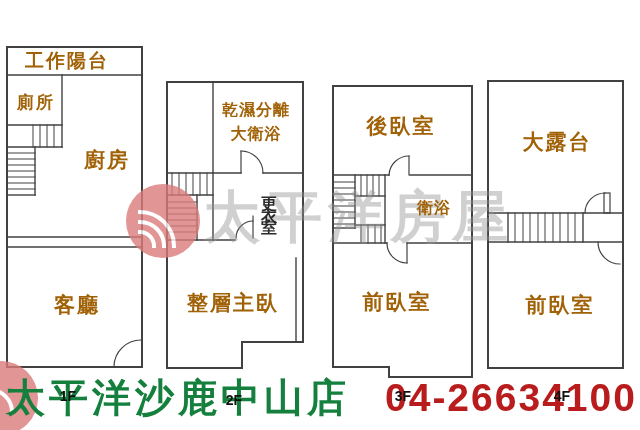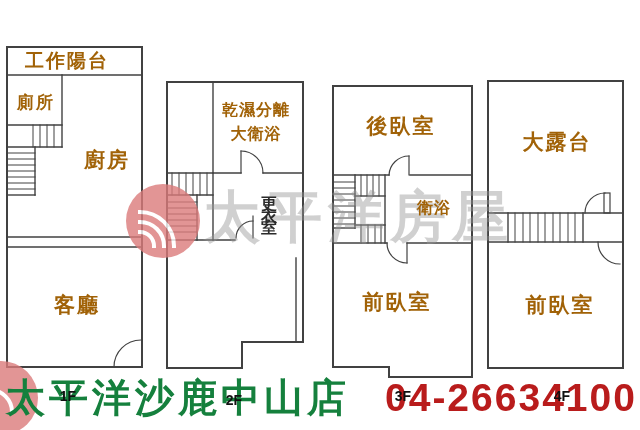--- a/index.html
+++ b/index.html
@@ -146,20 +146,21 @@
 
   <div class="rlabel sz19" style="left:67px;top:61px;">工作陽台</div>
   <div class="rlabel sz17" style="left:36px;top:102px;">廁所</div>
   <div class="rlabel sz21" style="left:77px;top:305px;">客廳</div>
   <div class="rlabel sz21" style="left:107px;top:160px;">廚房</div>
   <div class="floor-tag" style="left:56px;top:396px;margin-left:12px;">1F</div>
 
   <div class="rlabel sz16" style="left:256px;top:110px;">乾濕分離</div>
   <div class="rlabel sz16" style="left:256px;top:134px;">大衛浴</div>
   <div class="vert" style="left:274px;top:184px;">更衣室</div>
+  <div class="rlabel sz21" style="left:233px;top:303px;">整層主臥</div>
   <div class="floor-tag" style="left:234px;top:400px;text-align:right;">2F</div>
 
   <div class="rlabel sz21" style="left:401px;top:126px;">後臥室</div>
   <div class="rlabel sz16" style="left:434px;top:208px;">衛浴</div>
   <div class="rlabel sz21" style="left:397px;top:302px;">前臥室</div>
   <div class="floor-tag" style="left:403px;top:396px;">3F</div>
 
   <div class="rlabel sz21" style="left:557px;top:142px;">大露台</div>
   <div class="rlabel sz21" style="left:560px;top:305px;">前臥室</div>
   <div class="floor-tag" style="left:562px;top:390px;margin-top:6px;">4F</div>

